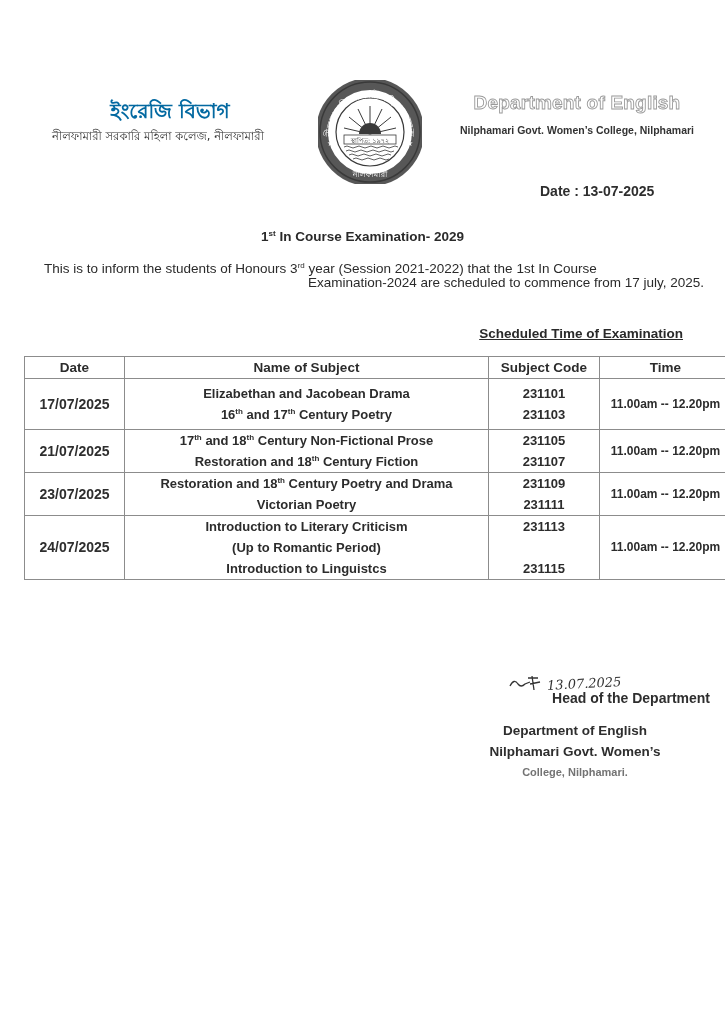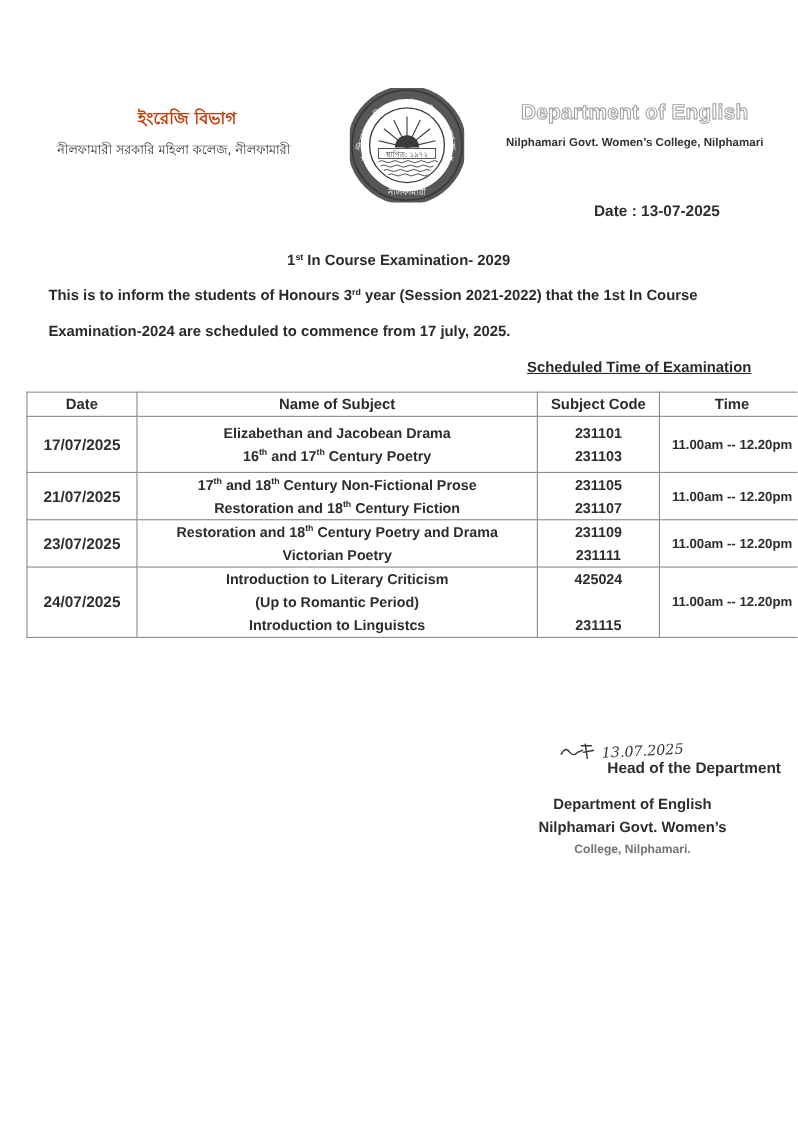--- a/index.html
+++ b/index.html
@@ -4,21 +4,21 @@
 <style>
   html, body { margin: 0; padding: 0; background: #ffffff; }
   body {
     width: 725px; height: 1024px; position: relative; overflow: hidden;
     font-family: "Liberation Sans", "DejaVu Sans", sans-serif;
     color: #2a2a2a;
   }
   .abs { position: absolute; }
   .bn-title {
     left: 100px; top: 96px; width: 140px; text-align: center;
-    font-family: "DejaVu Sans", sans-serif; font-size: 15px; font-weight: bold; color: #c2410c;
+    font-family: "DejaVu Sans", sans-serif; font-size: 20px; font-weight: bold; color: #0369a1;
   }
   .bn-sub {
     left: 28px; top: 128px; width: 260px; text-align: center;
     font-family: "DejaVu Sans", sans-serif; font-size: 11.5px; color: #333;
   }
   .seal { left: 318px; top: 80px; width: 104px; height: 104px; }
   .en-title {
     left: 458px; top: 92px; width: 238px; text-align: center;
     font-size: 19px; font-weight: bold; color: #fff;
     -webkit-text-stroke: 0.9px #9a9a9a; letter-spacing: 0.2px;
@@ -28,24 +28,24 @@
     font-size: 10.5px; font-weight: bold; color: #333;
   }
   .date {
     left: 540px; top: 183px; font-size: 14px; font-weight: bold; color: #2e2e2e;
   }
   .exam-title {
     left: 0; width: 725px; top: 229px; text-align: center;
     font-size: 13.5px; font-weight: bold; color: #2a2a2a;
   }
   .para {
-    left: 44px; width: 660px; font-size: 13.5px; font-weight: bold; color: #2a2a2a;
+    left: 44px; width: 660px; font-size: 13.5px; font-weight: normal; color: #2a2a2a;
   }
   .p1 { top: 261px; }
-  .p2 { top: 293px; }
+  .p2 { top: 275px; text-align: right; }
   .sched {
     left: 0; width: 683px; top: 326px; text-align: right;
     font-size: 13.5px; font-weight: bold; text-decoration: underline; color: #2a2a2a;
   }
   sup { font-size: 8px; vertical-align: 5px; line-height: 0; }
 
   table.exam {
     position: absolute; left: 8px; top: 356px; width: 707px;
     border-collapse: collapse; table-layout: fixed;
     font-size: 13px; font-weight: bold; color: #2c2c2c; margin-left: 16px;
@@ -188,21 +188,21 @@
       <td class="time">11.00am -- 12.20pm</td>
     </tr>
     <tr class="r4">
       <td class="date">24/07/2025</td>
       <td>
         <span class="line">Introduction to Literary Criticism</span>
         <span class="line">(Up to Romantic Period)</span>
         <span class="line">Introduction to Linguistcs</span>
       </td>
       <td>
-        <span class="line">425024</span>
+        <span class="line">231113</span>
         <span class="line"></span>
         <span class="line">231115</span>
       </td>
       <td class="time">11.00am -- 12.20pm</td>
     </tr>
   </tbody>
 </table>
 
 <div class="abs sig-scribble">
   <svg width="150" height="24" viewBox="0 0 150 24">

